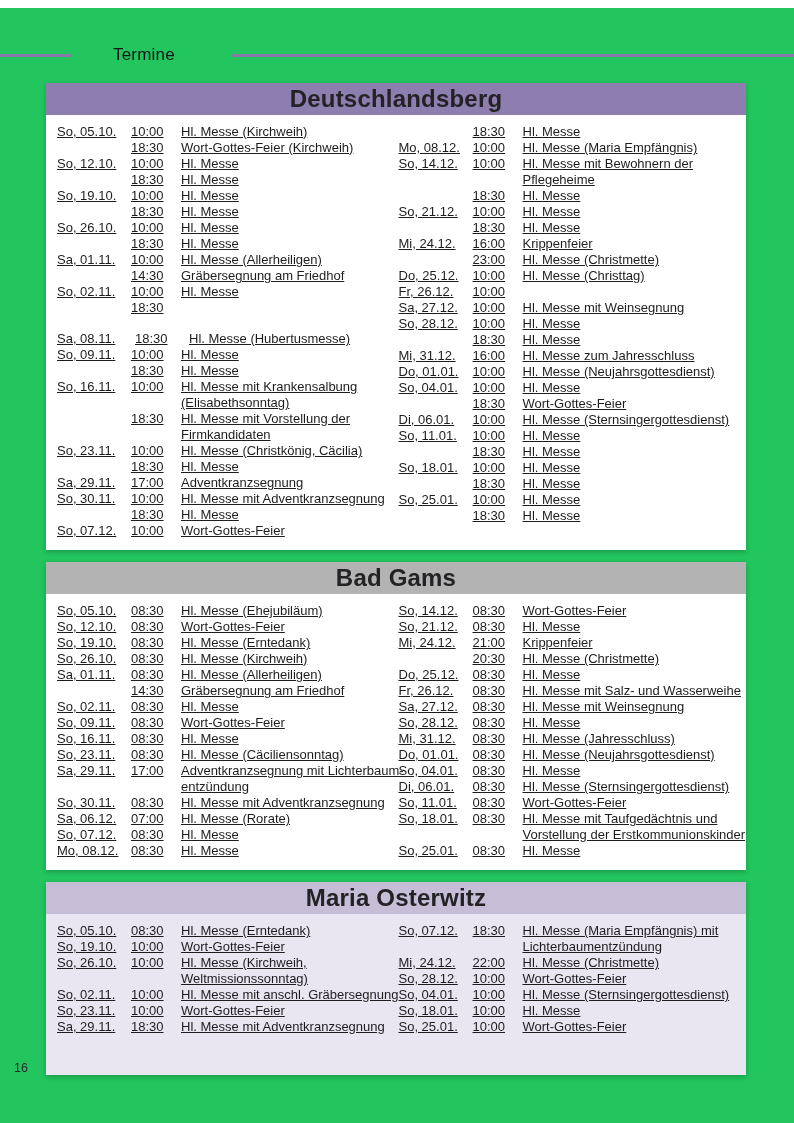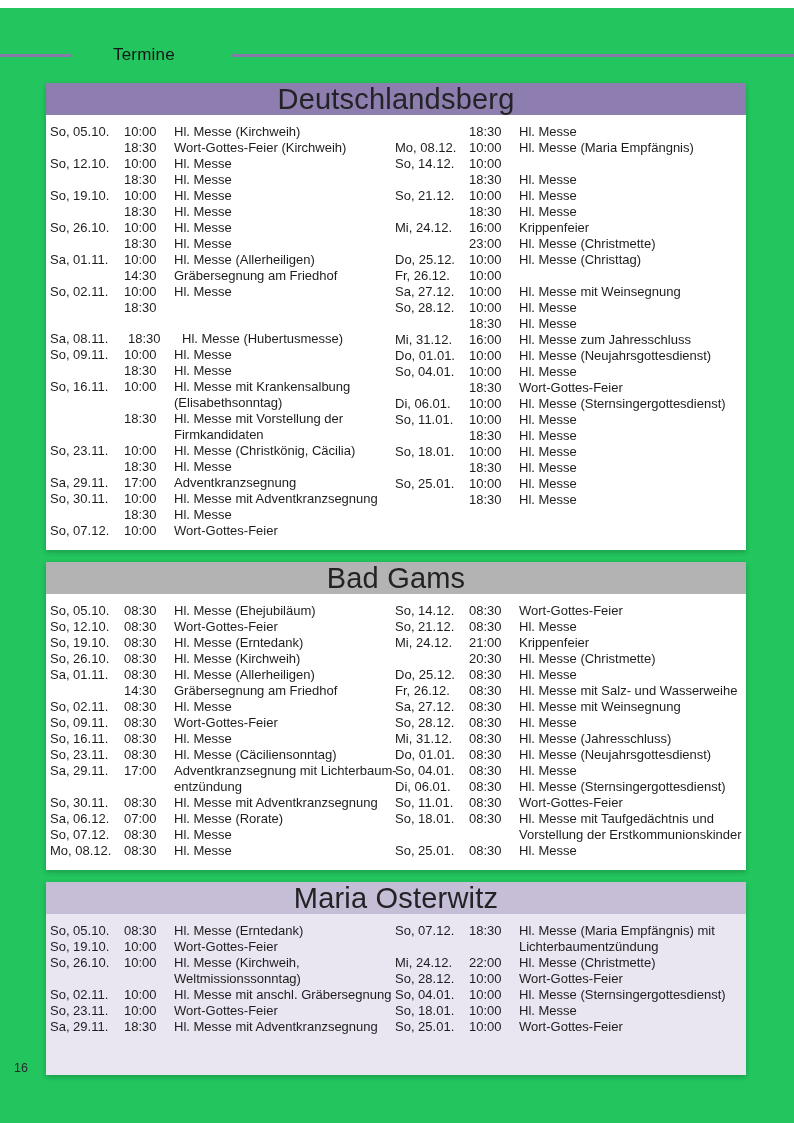--- a/index.html
+++ b/index.html
@@ -46,30 +46,31 @@
     box-shadow: 0 2px 5px rgba(0,0,0,0.22);
   }
   .section-header {
     height: 32px;
     display: flex;
     align-items: center;
     justify-content: center;
   }
   .section-title {
     margin: 0;
-    font-size: 29px;
-    font-weight: 400;
+    font-size: 24px;
+    font-weight: 700;
     line-height: 1;
     color: #232326;
     letter-spacing: 0.2px;
   }
   .section-body {
     display: flex;
     gap: 8px;
-    padding: 9px 14px 11px 4px;
+    padding: 9px 14px 11px 11px;
+    text-decoration: underline;
   }
   .section--maria-osterwitz .section-body { padding-bottom: 40px; }
   .col { flex: 1; min-width: 0; }
   .row {
     display: grid;
     grid-template-columns: 66px 42px 1fr;
     column-gap: 8px;
     font-size: 13px;
     line-height: 16px;
   }
@@ -228,20 +229,22 @@
               <span class="c-desc">Hl. Messe</span>
             </div>
             <div class="row">
               <span class="c-date">Mo, 08.12.</span>
               <span class="c-time">10:00</span>
               <span class="c-desc">Hl. Messe (Maria Empfängnis)</span>
             </div>
             <div class="row">
               <span class="c-date">So, 14.12.</span>
               <span class="c-time">10:00</span>
+              <span class="c-desc">Hl. Messe mit Bewohnern der
+Pflegeheime</span>
             </div>
             <div class="row">
               <span class="c-date"></span>
               <span class="c-time">18:30</span>
               <span class="c-desc">Hl. Messe</span>
             </div>
             <div class="row">
               <span class="c-date">So, 21.12.</span>
               <span class="c-time">10:00</span>
               <span class="c-desc">Hl. Messe</span>

